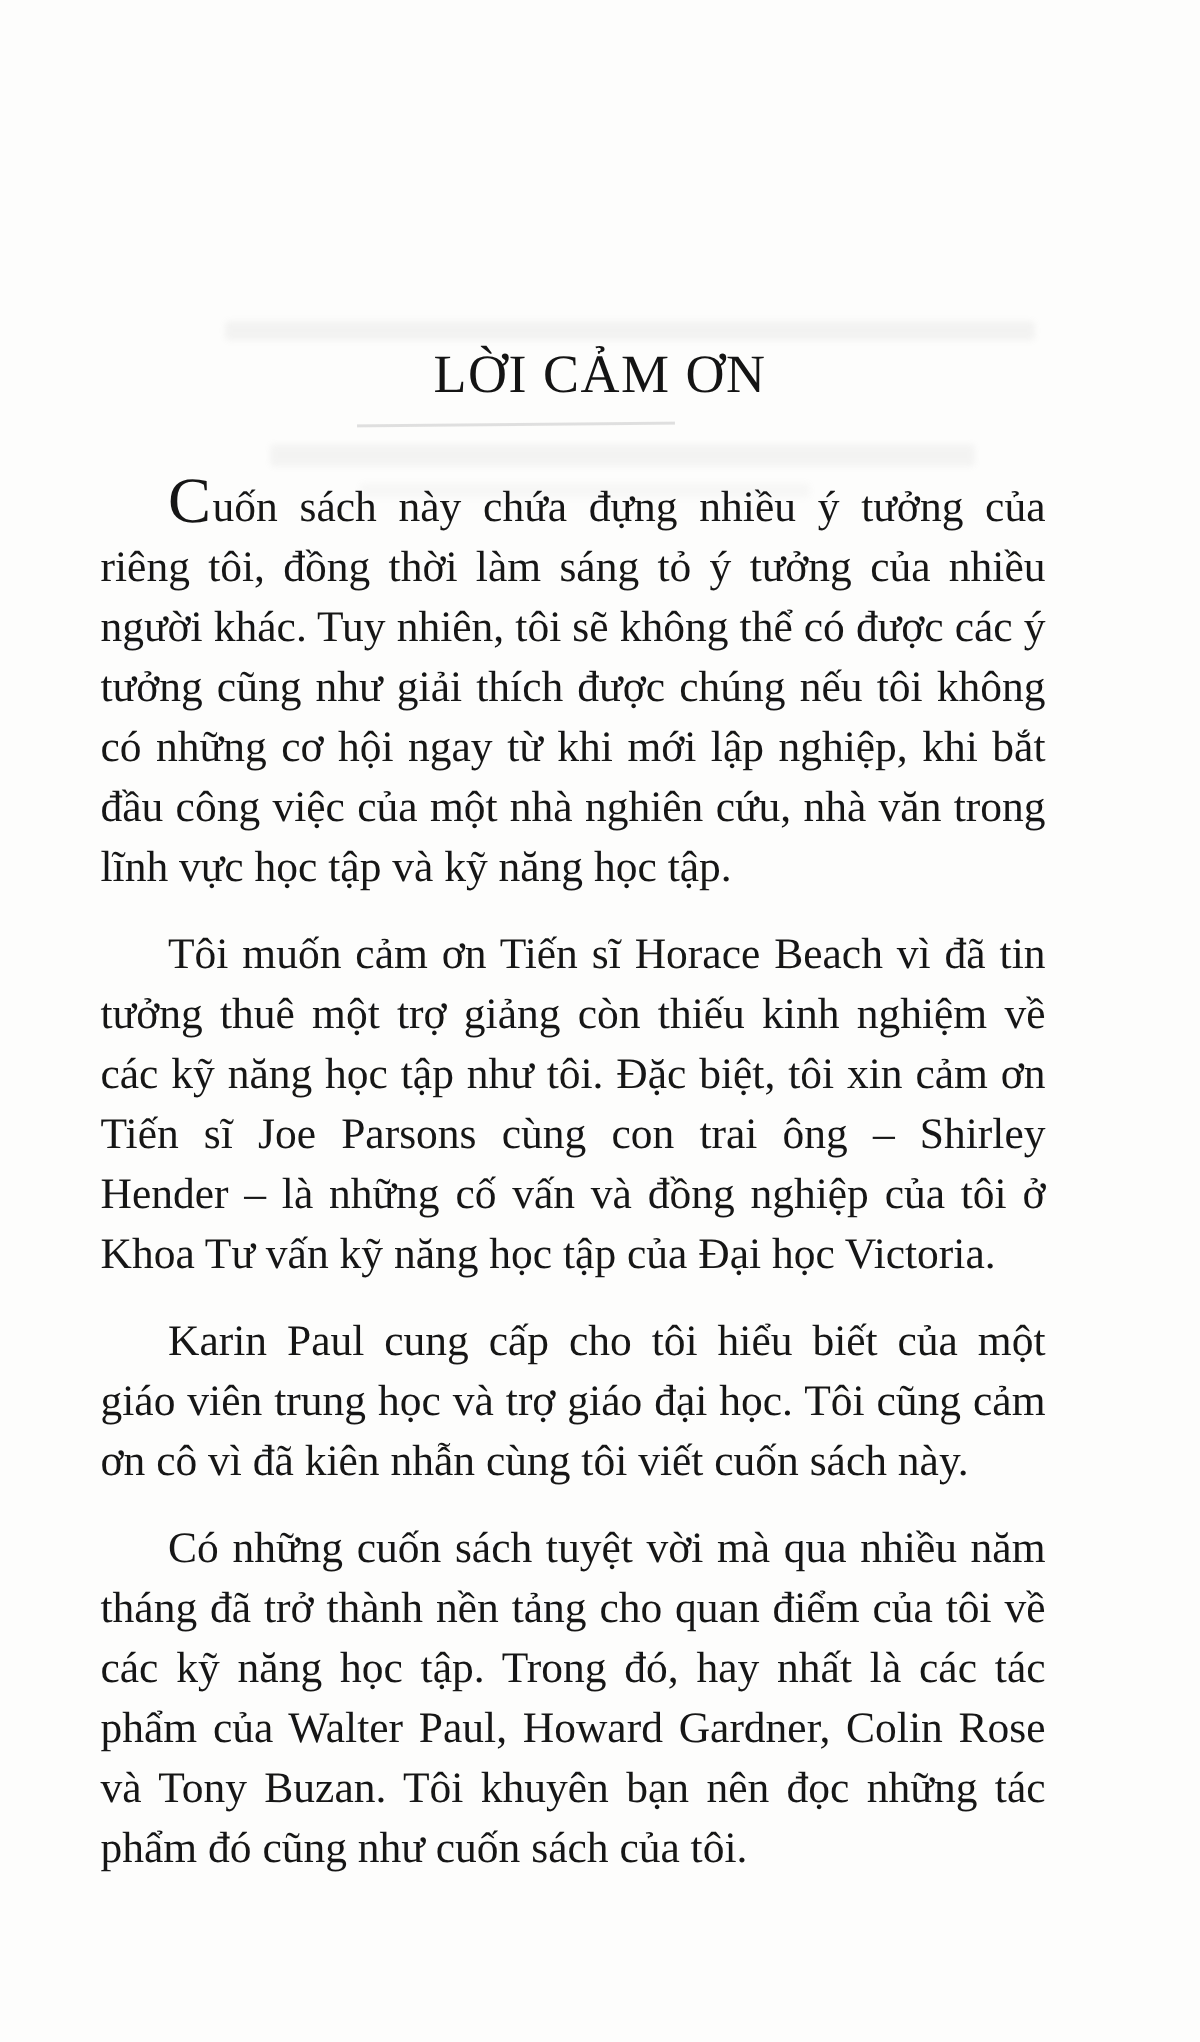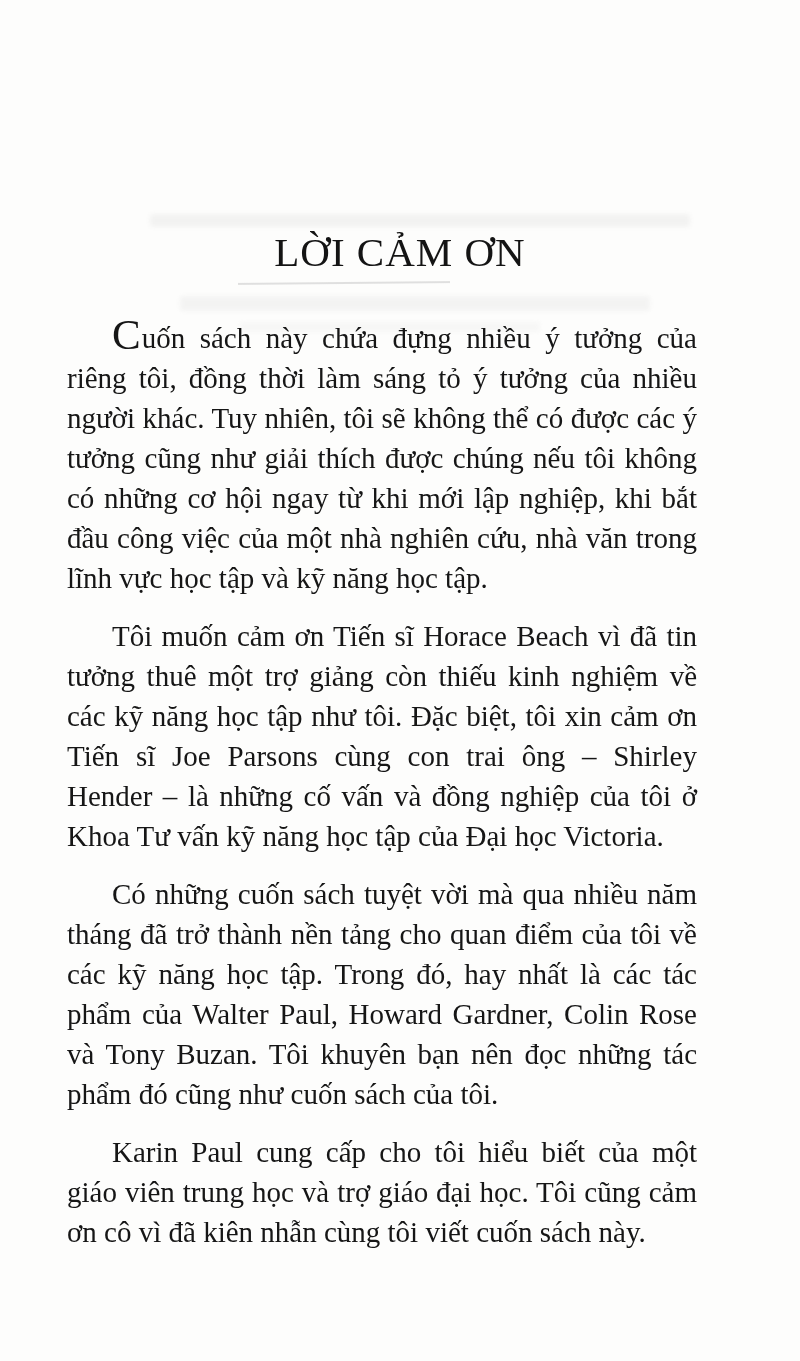--- a/index.html
+++ b/index.html
@@ -20,21 +20,21 @@
   }
 
   
   .chapter-title {
     position: absolute;
     top: 228px;
     left: 0;
     width: 100%;
     margin: 0;
     text-align: center;
-    font-size: 41px;
+    font-size: 36px;
     font-weight: normal;
     letter-spacing: 1px;
     color: #141414;
     z-index: 2;
   }
 
   
   .body-text {
     position: absolute;
     top: 318px;
@@ -88,18 +88,18 @@
   <div class="ghost ghost-c"></div>
   <div class="ghost-rule"></div>
 
   <h1 class="chapter-title">LỜI CẢM ƠN</h1>
 
   <div class="body-text">
     <p><span class="initial-cap">C</span><span>uốn sách này chứa đựng nhiều ý tưởng của riêng tôi, đồng thời làm sáng tỏ ý tưởng của nhiều người khác. Tuy nhiên, tôi sẽ không thể có được các ý tưởng cũng như giải thích được chúng nếu tôi không có những cơ hội ngay từ khi mới lập nghiệp, khi bắt đầu công việc của một nhà nghiên cứu, nhà văn trong lĩnh vực học tập và kỹ năng học tập.</span></p>
 
     <p>Tôi muốn cảm ơn Tiến sĩ Horace Beach vì đã tin tưởng thuê một trợ giảng còn thiếu kinh nghiệm về các kỹ năng học tập như tôi. Đặc biệt, tôi xin cảm ơn Tiến sĩ Joe Parsons cùng con trai ông – Shirley Hender – là những cố vấn và đồng nghiệp của tôi ở Khoa Tư vấn kỹ năng học tập của Đại học Victoria.</p>
 
+    <p>Karin Paul cung cấp cho tôi hiểu biết của một giáo viên trung học và trợ giáo đại học. Tôi cũng cảm ơn cô vì đã kiên nhẫn cùng tôi viết cuốn sách này.</p>
+
     <p>Có những cuốn sách tuyệt vời mà qua nhiều năm tháng đã trở thành nền tảng cho quan điểm của tôi về các kỹ năng học tập. Trong đó, hay nhất là các tác phẩm của Walter Paul, Howard Gardner, Colin Rose và Tony Buzan. Tôi khuyên bạn nên đọc những tác phẩm đó cũng như cuốn sách của tôi.</p>
-
-    <p>Karin Paul cung cấp cho tôi hiểu biết của một giáo viên trung học và trợ giáo đại học. Tôi cũng cảm ơn cô vì đã kiên nhẫn cùng tôi viết cuốn sách này.</p>
   </div>
 
 </div>
 
 </body></html>

